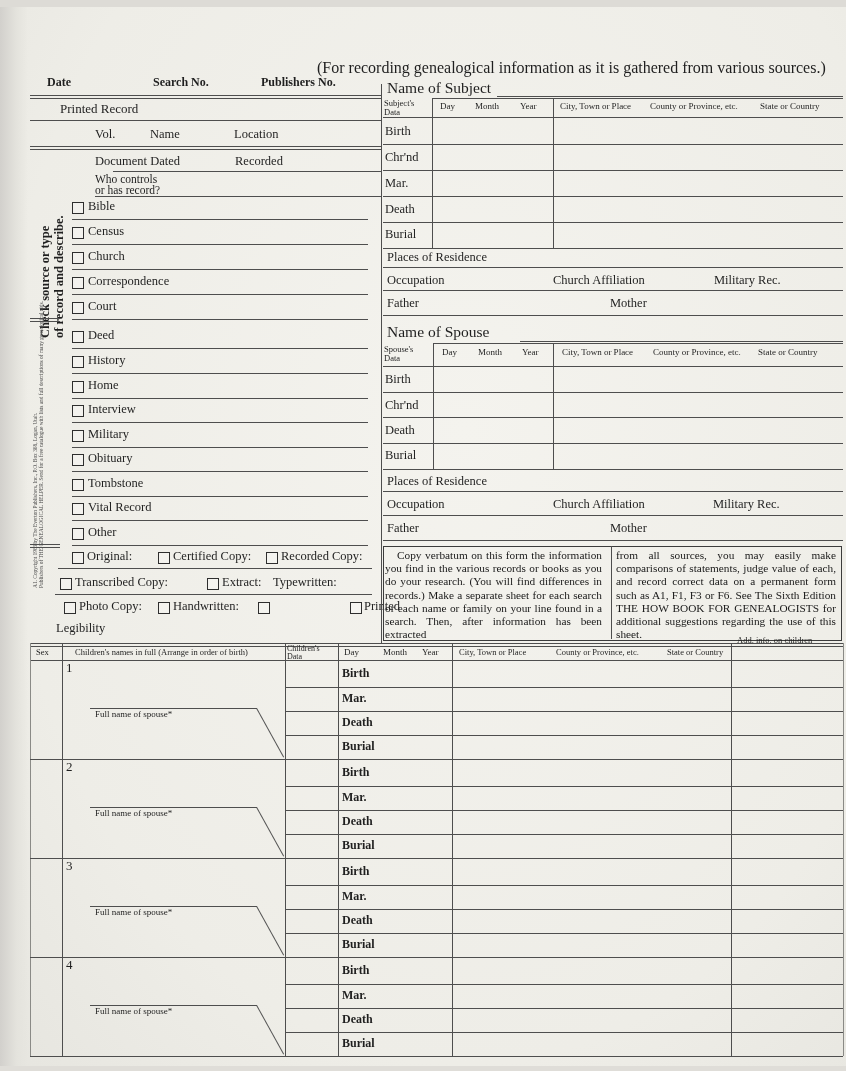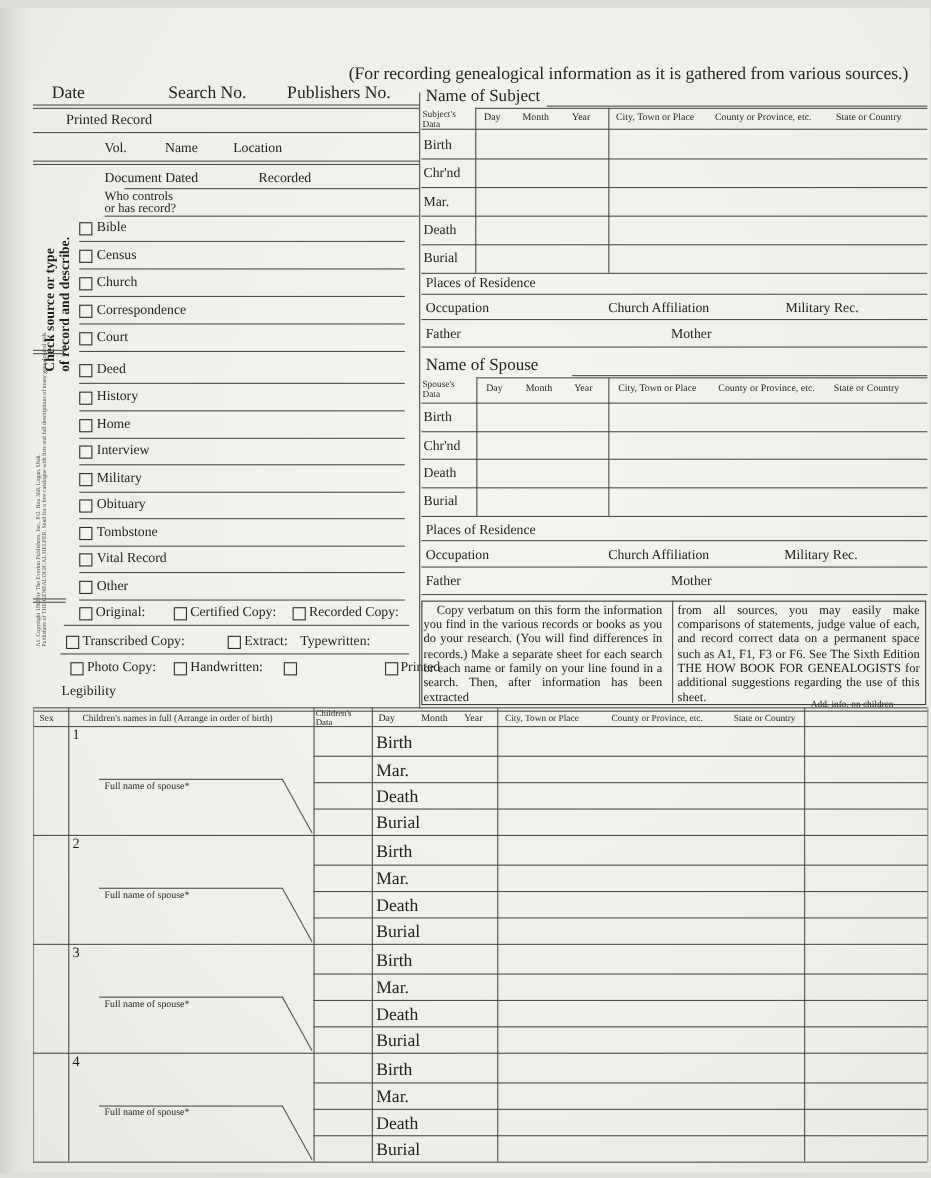--- a/index.html
+++ b/index.html
@@ -5,21 +5,21 @@
   html,body{margin:0;padding:0;background:#c9c7c3;}
   .sheet{position:relative;width:846px;height:1071px;margin:0 auto;
     background:#f1f0ea;
     background-image:radial-gradient(ellipse at 55% 40%, #f4f3ee 0%, #eeede7 70%, #e6e5df 100%);
     font-family:"Liberation Serif","DejaVu Serif",serif;color:#222;overflow:hidden;}
   .edgeL{position:absolute;left:0;top:0;width:28px;height:1071px;
     background:linear-gradient(to right,#d2d0cc,#e4e3dd 60%,rgba(228,227,221,0));}
   .edgeT{position:absolute;left:0;top:0;width:846px;height:7px;background:#dddbd6;}
   .edgeB{position:absolute;left:0;top:1066px;width:846px;height:5px;background:#dfddd8;}
   .lbl{position:absolute;white-space:nowrap;font-size:12.5px;line-height:1.1;color:#1f1f1f;}
-  .s15{font-size:15.5px;} .s13{font-size:13px;} .s12{font-size:16px;} .s11{font-size:11.5px;}
+  .s15{font-size:15.5px;} .s13{font-size:13px;} .s12{font-size:12px;font-weight:bold;} .s11{font-size:11.5px;}
   .s9{font-size:9px;} .s85{font-size:8.5px;} .s88{font-size:8.8px;}
   .title{font-size:21px;font-weight:bold;letter-spacing:0.32em;word-spacing:0.5em;}
   .h{position:absolute;height:0;border-top:1px solid #4e4e4e;}
   .v{position:absolute;width:0;border-left:1px solid #4e4e4e;}
   .vl{border-left-color:#8a8a86;}
   .cb{position:absolute;width:10px;height:10px;border:1.3px solid #2e2e2e;background:rgba(255,255,255,.25);}
   .wrap{position:absolute;font-size:8.5px;line-height:8.6px;color:#1f1f1f;}
   .note{position:absolute;font-size:11.3px;line-height:13.2px;text-align:justify;color:#191919;}
   .rot{position:absolute;transform:rotate(-90deg);transform-origin:0 0;white-space:nowrap;color:#1f1f1f;}
   .rot .ln{display:block;}
@@ -38,21 +38,21 @@
   <span class="lbl s12" style="left:47px;top:76px">Date</span>
   <span class="lbl s12" style="left:153px;top:76px">Search No.</span>
   <span class="lbl s12" style="left:261px;top:76px">Publishers No.</span>
   <i class="h" style="left:30px;top:95px;width:351px"></i>
   <i class="h" style="left:30px;top:98px;width:351px"></i>
 
   <span class="lbl s13" style="left:60px;top:102px">Printed Record</span>
   <i class="h" style="left:30px;top:120px;width:351px"></i>
   <span class="lbl" style="left:95px;top:128px">Vol.</span>
   <span class="lbl" style="left:150px;top:128px">Name</span>
-  <span class="lbl" style="left:212px;top:128px">Location</span>
+  <span class="lbl" style="left:234px;top:128px">Location</span>
   <i class="h" style="left:30px;top:146px;width:351px"></i>
   <i class="h" style="left:30px;top:149px;width:351px"></i>
   <span class="lbl" style="left:95px;top:155px">Document Dated</span>
   <span class="lbl" style="left:235px;top:155px">Recorded</span>
   <i class="h" style="left:113px;top:171px;width:268px"></i>
   <span class="lbl s11" style="left:95px;top:173px">Who controls</span>
   <span class="lbl s11" style="left:95px;top:184px">or has record?</span>
   <i class="h" style="left:95px;top:196px;width:286px"></i>
 
   <div class="rot" style="left:38px;top:338px;font-size:12.5px;line-height:14px;font-weight:bold">
@@ -211,21 +211,21 @@
   <span class="lbl" style="left:553px;top:498px">Church Affiliation</span>
   <span class="lbl" style="left:713px;top:498px">Military Rec.</span>
   <i class="h" style="left:383px;top:515px;width:460px"></i>
   <span class="lbl" style="left:387px;top:522px">Father</span>
   <span class="lbl" style="left:610px;top:522px">Mother</span>
   <i class="h" style="left:383px;top:540px;width:460px"></i>
 
   <div class="notebox" style="left:383px;top:546px;width:457px;height:93px"></div>
   <i class="v" style="left:611px;top:546px;height:93px"></i>
   <div class="note" style="left:385px;top:549px;width:217px;text-indent:12px">Copy verbatum on this form the information you find in the various records or books as you do your research. (You will find differences in records.) Make a separate sheet for each search or each name or family on your line found in a search. Then, after information has been extracted</div>
-  <div class="note" style="left:616px;top:549px;width:220px">from all sources, you may easily make comparisons of statements, judge value of each, and record correct data on a permanent space such as A1, F1, F3 or F6. See The Sixth Edition THE HOW BOOK FOR GENEALOGISTS for additional suggestions regarding the use of this sheet.</div>
+  <div class="note" style="left:616px;top:549px;width:220px">from all sources, you may easily make comparisons of statements, judge value of each, and record correct data on a permanent form such as A1, F1, F3 or F6. See The Sixth Edition THE HOW BOOK FOR GENEALOGISTS for additional suggestions regarding the use of this sheet.</div>
 
   <i class="h" style="left:30px;top:643px;width:813px"></i>
   <i class="h" style="left:30px;top:646px;width:813px"></i>
   <span class="lbl s85" style="left:36px;top:648px">Sex</span>
   <span class="lbl s85" style="left:75px;top:648px">Children's names in full (Arrange in order of birth)</span>
   <div class="wrap" style="left:287px;top:645px;width:46px;font-size:8px;line-height:8px">Children's Data</div>
   <span class="lbl s9" style="left:344px;top:648px">Day</span>
   <span class="lbl s9" style="left:383px;top:648px">Month</span>
   <span class="lbl s9" style="left:422px;top:648px">Year</span>
   <span class="lbl s85" style="left:459px;top:648px">City, Town or Place</span>

